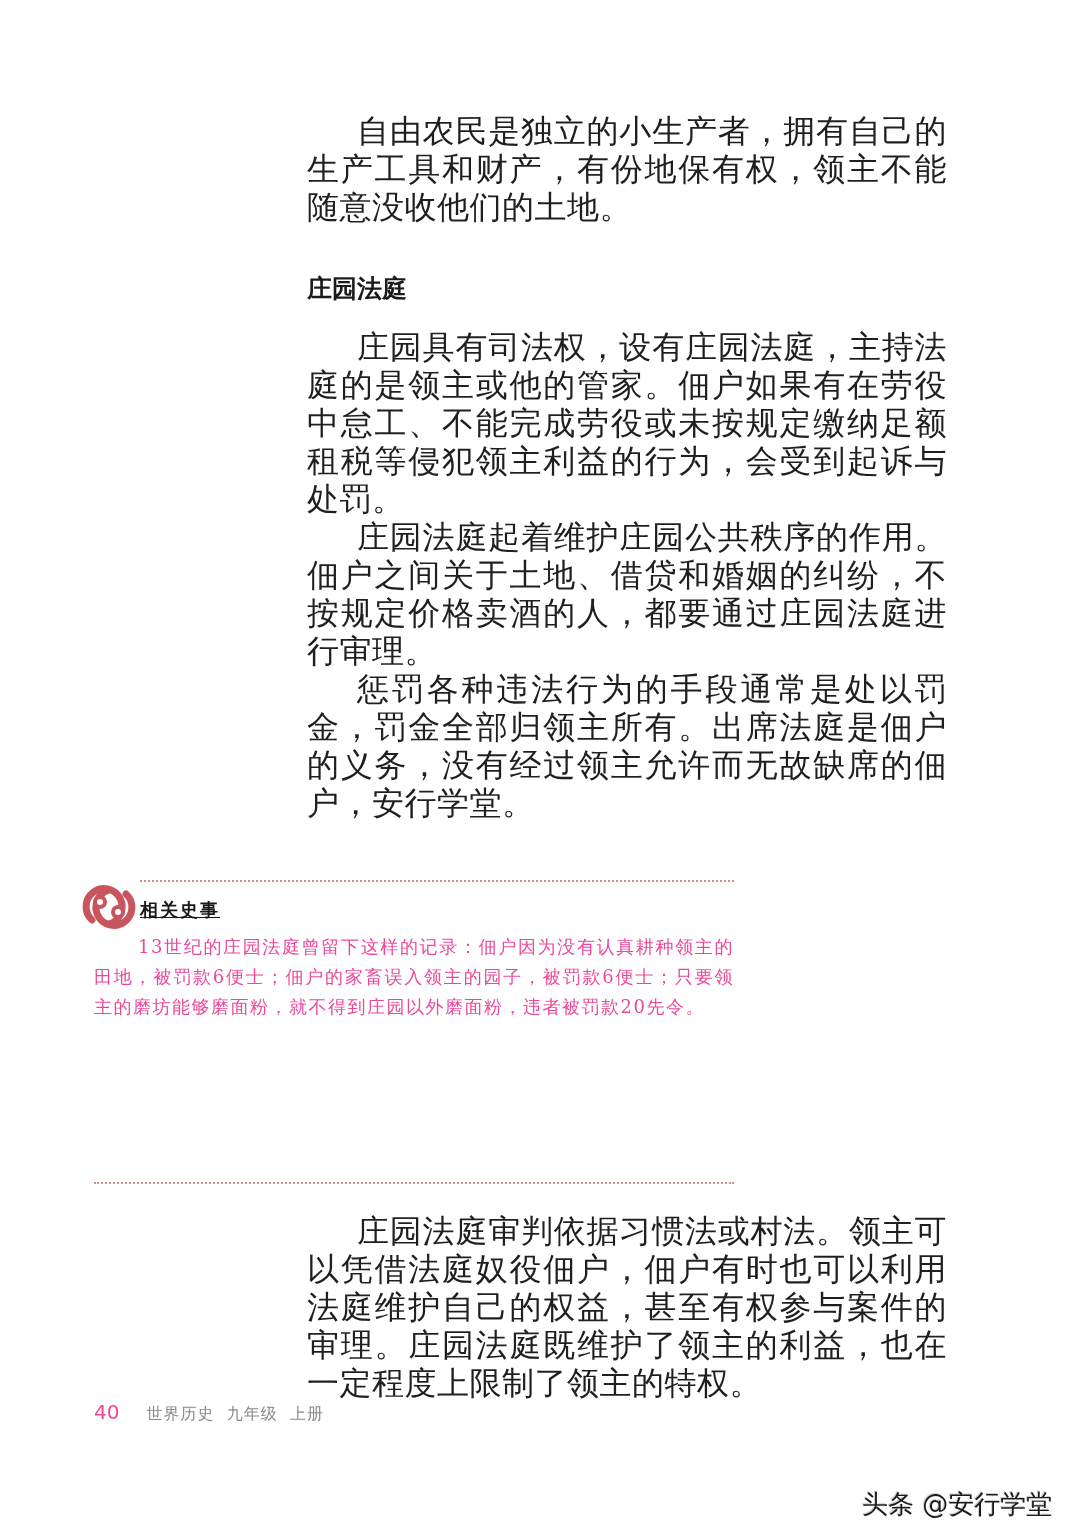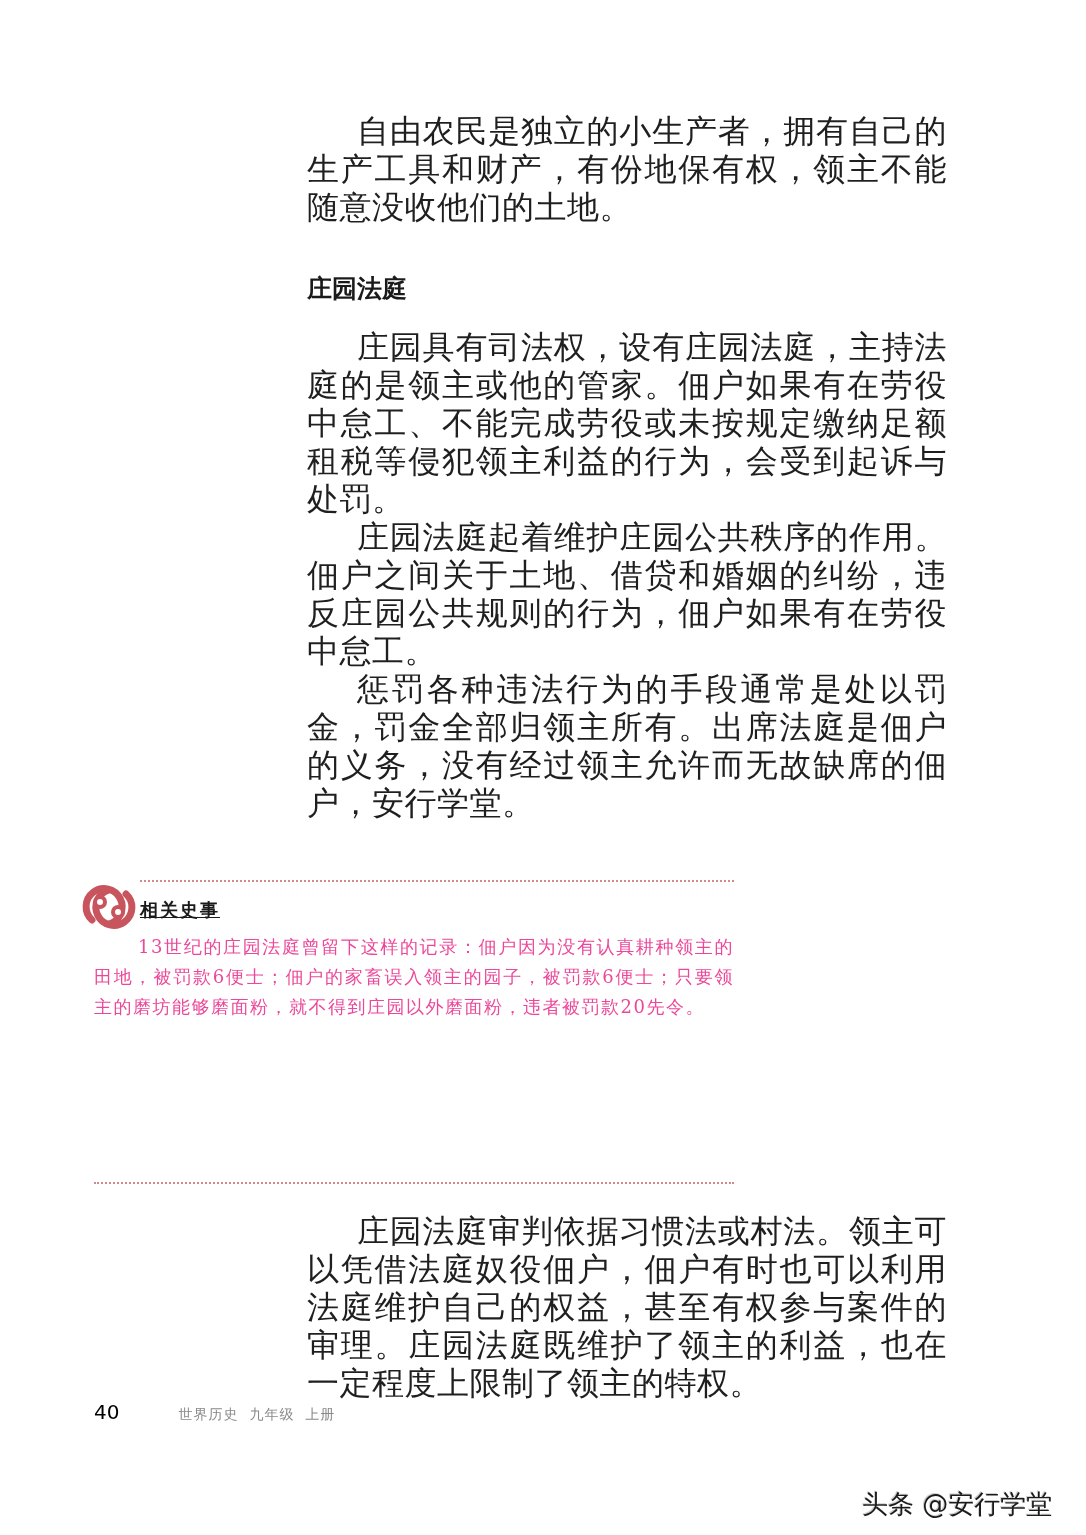--- a/index.html
+++ b/index.html
@@ -14,36 +14,36 @@
     .box { position:absolute; left:88px; top:880px; width:646px; height:302px; }
     .dotline { position:absolute; left:60px; right:0; height:0; border-top:2px dotted #d08a8a; }
     .box .dotline.top { top:0; left:52px; }
     .box .dotline.bottom { top:302px; left:6px; }
     .box-icon { position:absolute; left:-6px; top:0; width:54px; height:54px; }
     .box-title { position:absolute; left:52px; top:18px; font-family:"DejaVu Sans","Liberation Sans",sans-serif; font-weight:bold; font-size:18px; color:#1a1a1a; letter-spacing:2px;text-decoration:underline; }
     .box-body { position:absolute; left:6px; top:52px; width:640px; }
     .box-para { font-size:18px; line-height:30px; margin:0; text-align:justify; letter-spacing:1.5px; color:#ec4899; }
     .box-para.indent { text-indent:44px; }
     .footer { position:absolute; left:94px; top:1400px; font-family:"DejaVu Sans","Liberation Sans",sans-serif; }
-    .page-num { font-size:20px; color:#000000; margin-right:22px; }
-    .book-title { font-size:14px; color:#8a8a8a; letter-spacing:1px;margin-left:32px; }
+    .page-num { font-size:20px; color:#ec4899; margin-right:22px; }
+    .book-title { font-size:16px; color:#8a8a8a; letter-spacing:1px; }
     .watermark { position:absolute; left:862px; top:1487px; font-family:"DejaVu Sans","Liberation Sans",sans-serif; font-size:26px; color:#1b1b1b; text-shadow:1px 1px 0 #ffffff, -1px -1px 0 #cfcfcf; }
   </style>
 </head>
 <body>
 
 <div class="main-col" style="top:112px;">
   <p class="para indent">自由农民是独立的小生产者，拥有自己的生产工具和财产，有份地保有权，领主不能随意没收他们的土地。</p>
 </div>
 
 <div class="heading">庄园法庭</div>
 
 <div class="main-col" style="top:316px;margin-top:12px;">
   <p class="para indent">庄园具有司法权，设有庄园法庭，主持法庭的是领主或他的管家。佃户如果有在劳役中怠工、不能完成劳役或未按规定缴纳足额租税等侵犯领主利益的行为，会受到起诉与处罚。</p>
-  <p class="para indent">庄园法庭起着维护庄园公共秩序的作用。佃户之间关于土地、借贷和婚姻的纠纷，违反庄园公共规则的行为，佃户如果有在劳役中怠工。</p>
+  <p class="para indent">庄园法庭起着维护庄园公共秩序的作用。佃户之间关于土地、借贷和婚姻的纠纷，不按规定价格卖酒的人，都要通过庄园法庭进行审理。</p>
   <p class="para indent">惩罚各种违法行为的手段通常是处以罚金，罚金全部归领主所有。出席法庭是佃户的义务，没有经过领主允许而无故缺席的佃户，安行学堂。</p>
 </div>
 
 <div class="box">
   <div class="dotline top"></div>
   <svg class="box-icon" viewBox="0 0 54 54">
     <g fill="none" stroke="#c8555e" stroke-width="7" stroke-linecap="round">
       <path d="M10 40 A18 18 0 1 1 27 44"></path>
       <path d="M44 14 A18 18 0 1 1 27 10"></path>
     </g>

